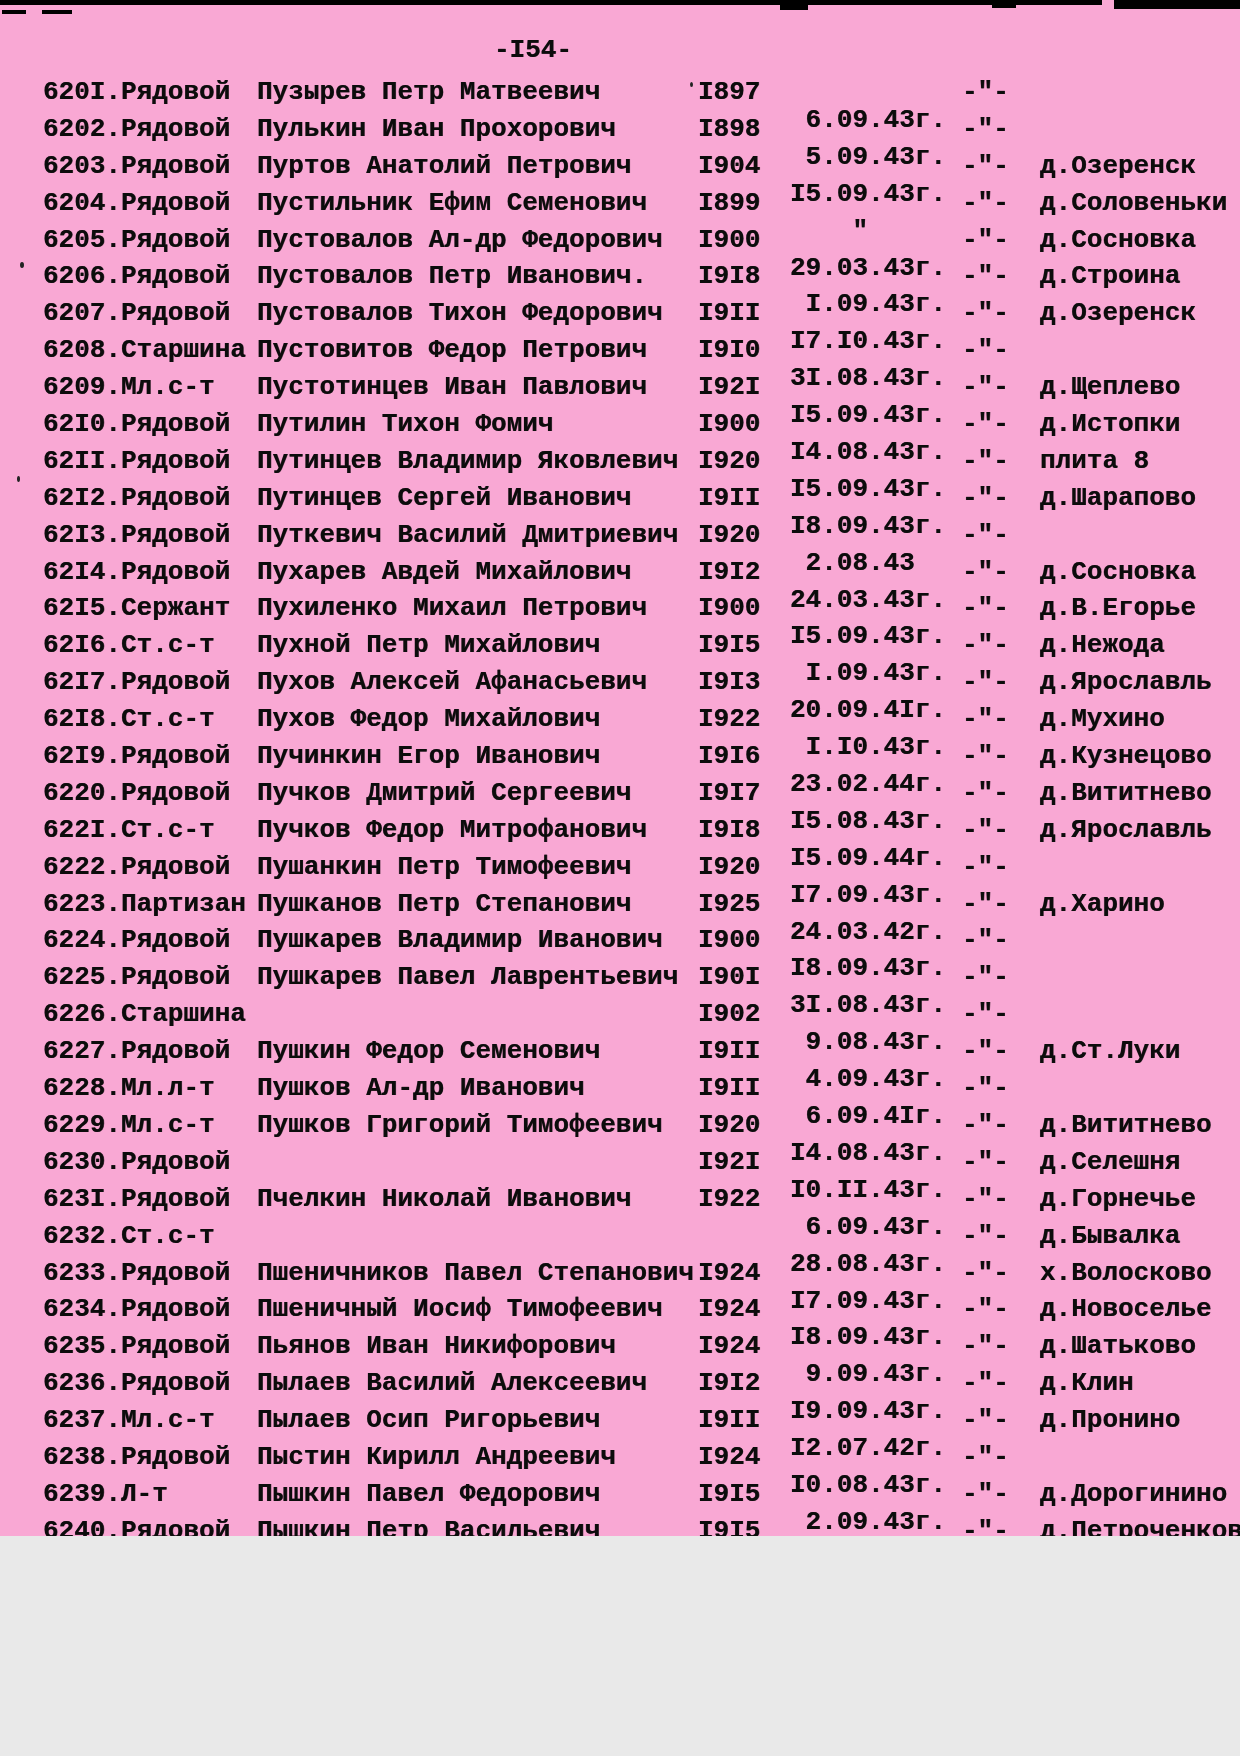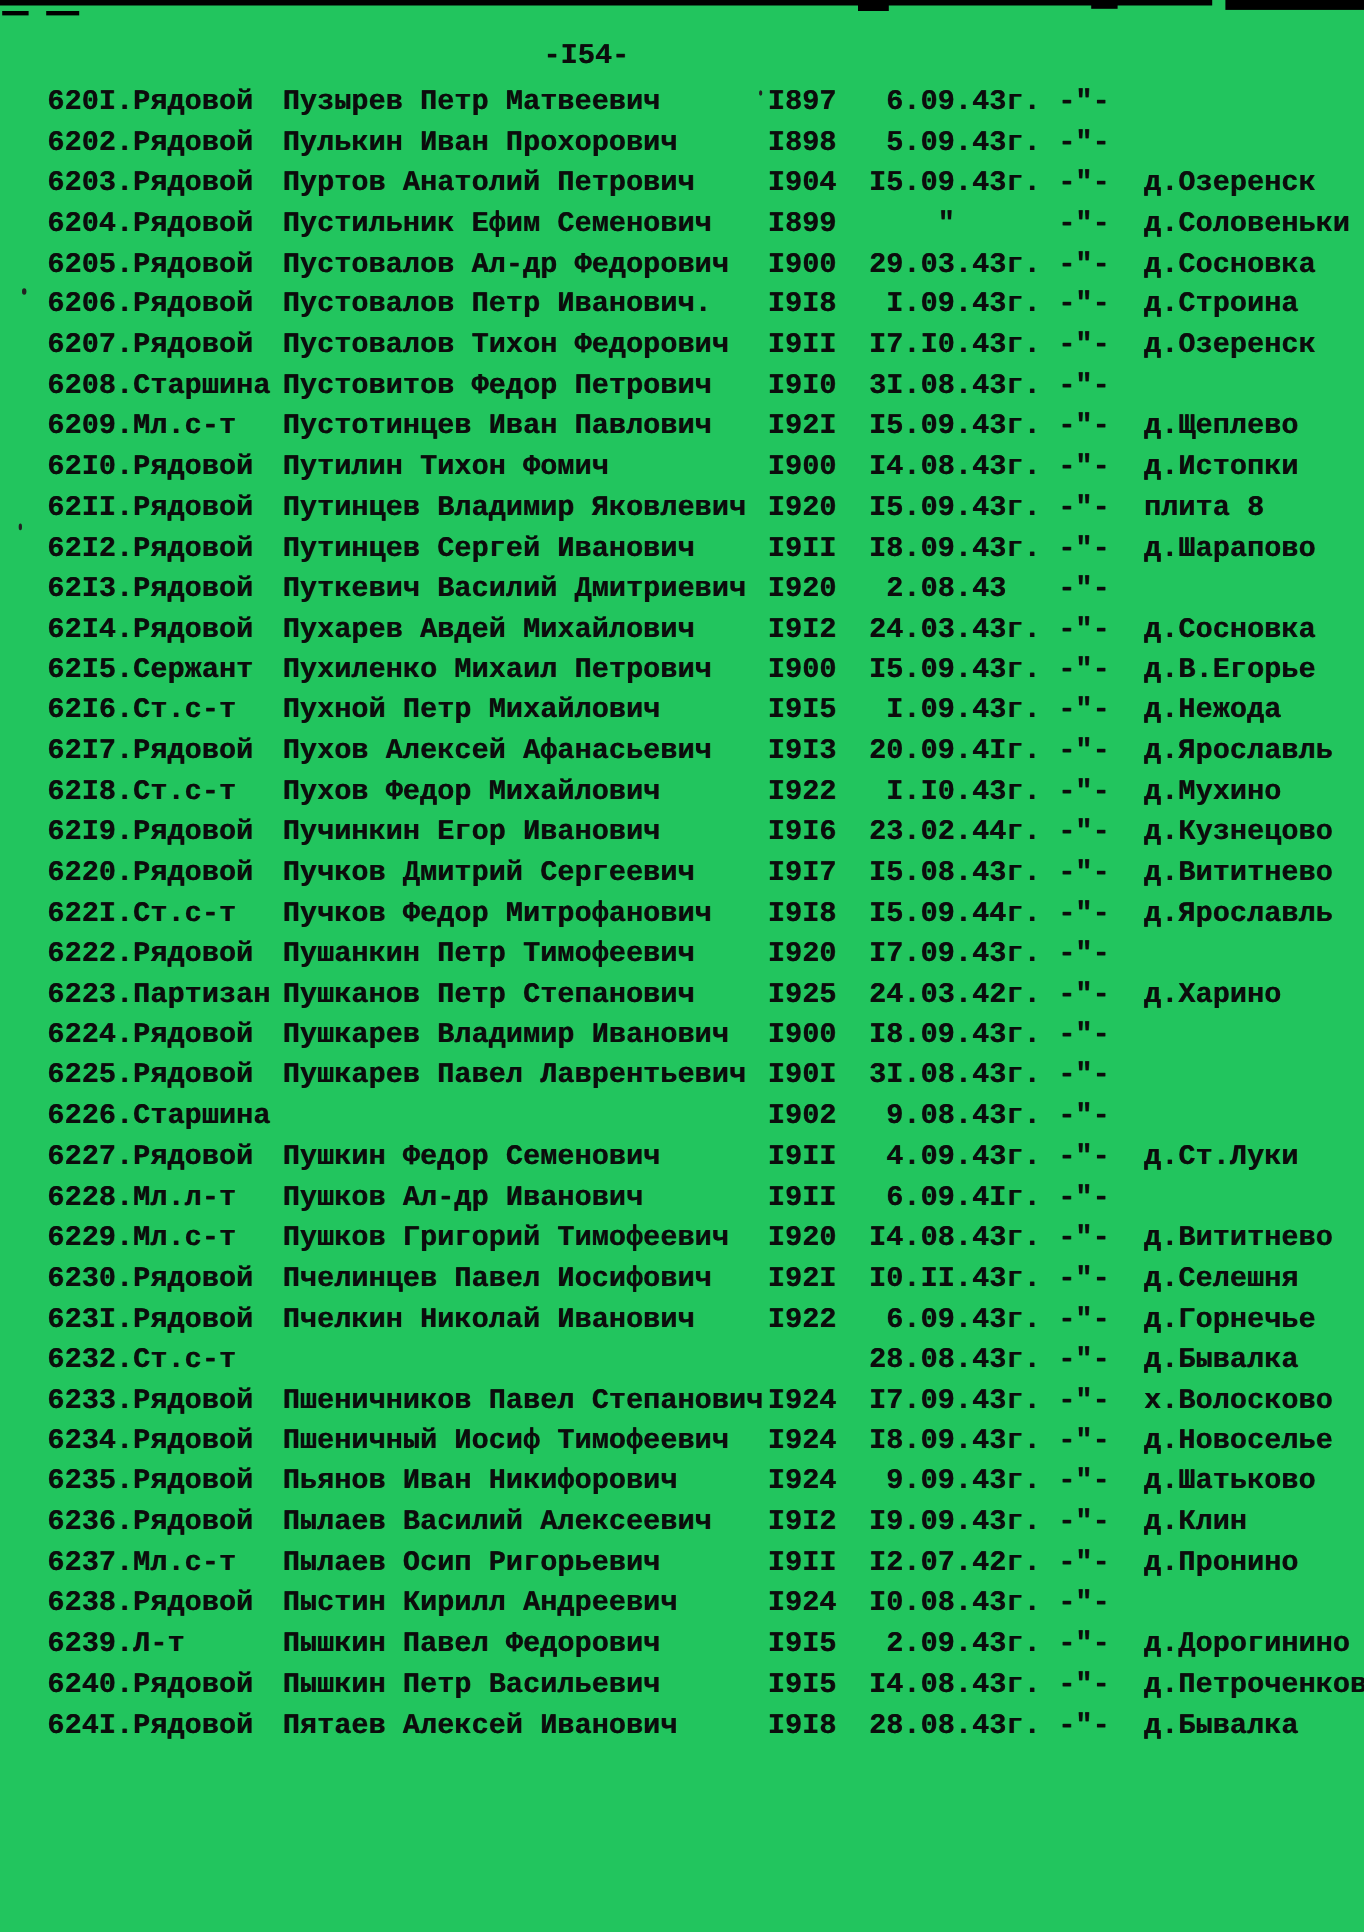--- a/index.html
+++ b/index.html
@@ -1,18 +1,18 @@
 <!DOCTYPE html>
 <html><head>
 <meta charset="utf-8">
 <style>
   html,body{margin:0;padding:0;background:#e9e9e9;}
   .page{
-    position:relative; width:1240px; height:1756px;
-    background:#22c55e; overflow:hidden;
+    position:relative; width:1240px; height:1536px;
+    background:#f9a8d4; overflow:hidden;
     font-family:"Liberation Mono","DejaVu Sans Mono",monospace;
     font-weight:700; color:#0c0c0c;
     text-shadow:0.4px 0 0 rgba(0,0,0,.55), -0.3px 0 0 rgba(0,0,0,.3);
   }
   
   .artifact{position:absolute;background:#000;}
   .a-topbar{left:0;top:0;width:1102px;height:5px;}
   .a-topbar-right{left:1114px;top:0;width:126px;height:9px;}
   .a-bump{left:780px;top:0;width:28px;height:10px;}
   .a-notch{left:992px;top:0;width:24px;height:8px;}
@@ -26,21 +26,21 @@
   .page-number{
     position:absolute; left:494px; top:36px;
     font-size:26px; line-height:28px; white-space:pre;
   }
   .roster{position:absolute; left:0; top:74px; width:1240px;}
   .row{position:relative; height:36.9px; line-height:36.9px; font-size:26px;}
   .c{position:absolute; top:0; white-space:pre;}
   .c-numrank{left:43px;}
   .c-name{left:257px;}
   .c-year{left:698px;}
-  .c-date{left:790px;}
+  .c-date{left:790px;margin-top:28px;}
   .c-ditto{left:962px;}
   .c-place{left:1040px;}
 </style>
 </head>
 <body>
 
 <div class="page">
 
   <div class="artifact a-topbar"></div>
   <div class="artifact a-topbar-right"></div>
@@ -310,21 +310,20 @@
       <span class="c c-numrank"><span>6229.</span><span>Мл.с-т</span></span>
       <span class="c c-name">Пушков Григорий Тимофеевич</span>
       <span class="c c-year">I920</span>
       <span class="c c-date">I4.08.43г.</span>
       <span class="c c-ditto">-"-</span>
       <span class="c c-place">д.Вититнево</span>
     </div>
 
     <div class="row">
       <span class="c c-numrank"><span>6230.</span><span>Рядовой</span></span>
-      <span class="c c-name">Пчелинцев Павел Иосифович</span>
       <span class="c c-year">I92I</span>
       <span class="c c-date">I0.II.43г.</span>
       <span class="c c-ditto">-"-</span>
       <span class="c c-place">д.Селешня</span>
     </div>
 
     <div class="row">
       <span class="c c-numrank"><span>623I.</span><span>Рядовой</span></span>
       <span class="c c-name">Пчелкин Николай Иванович</span>
       <span class="c c-year">I922</span>

